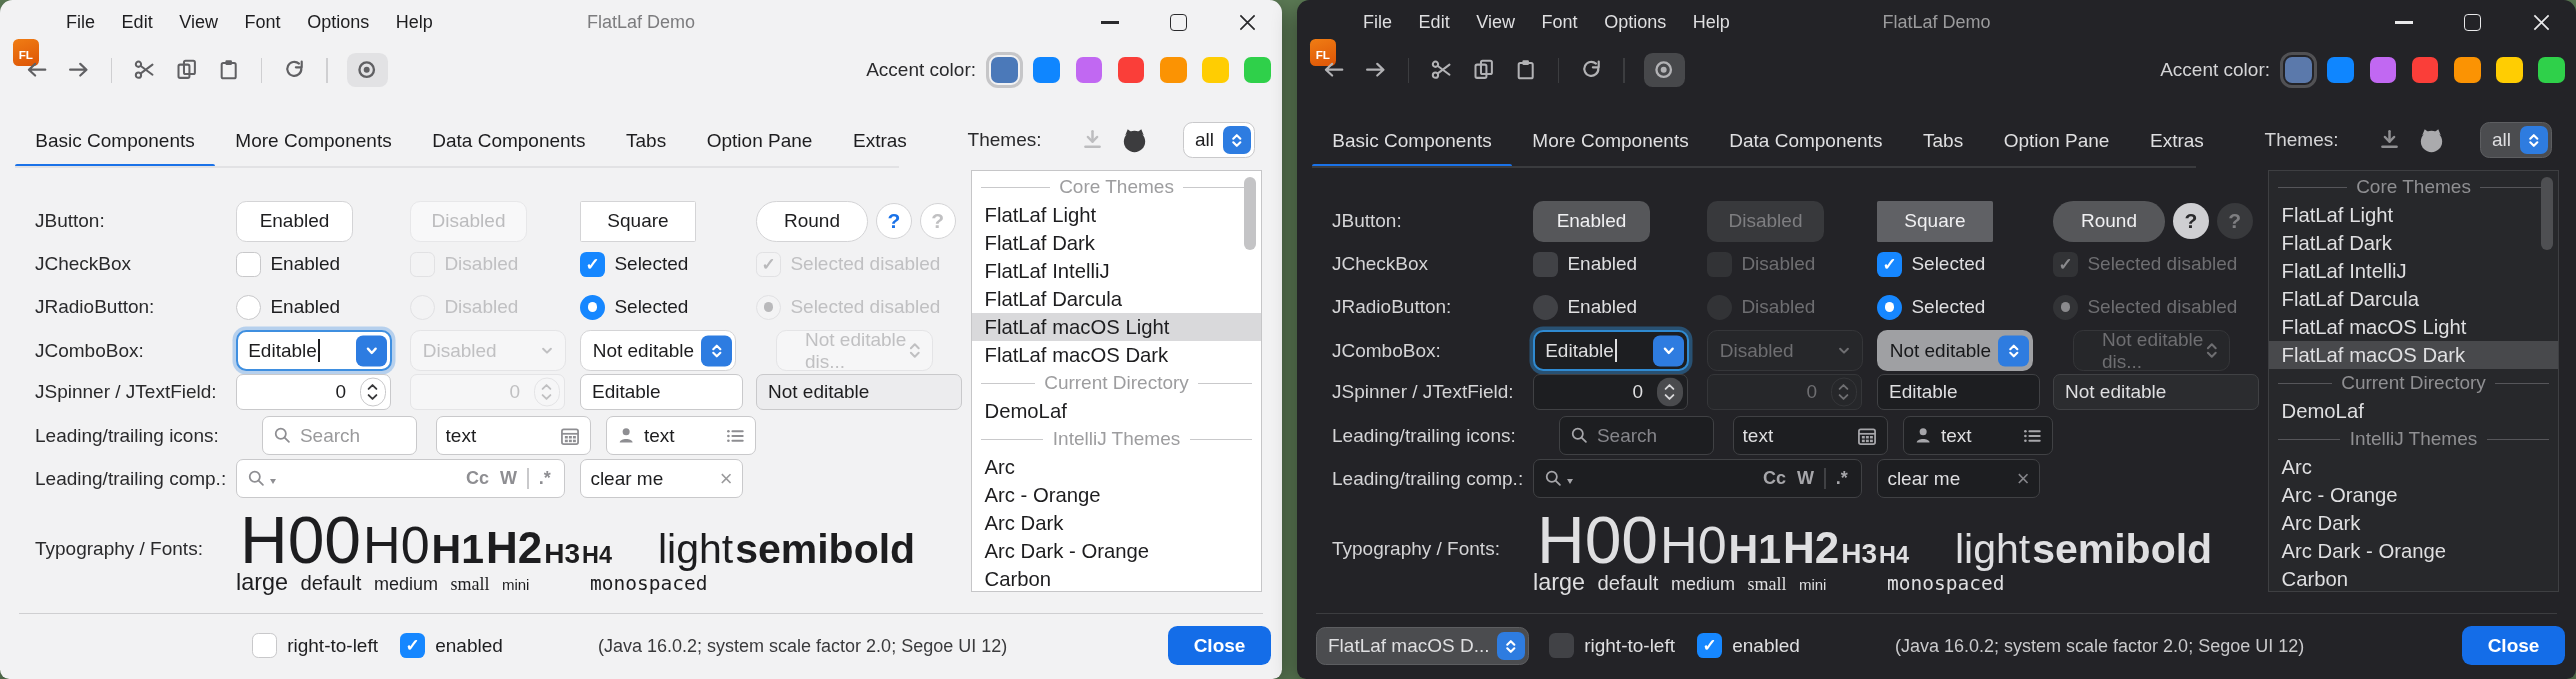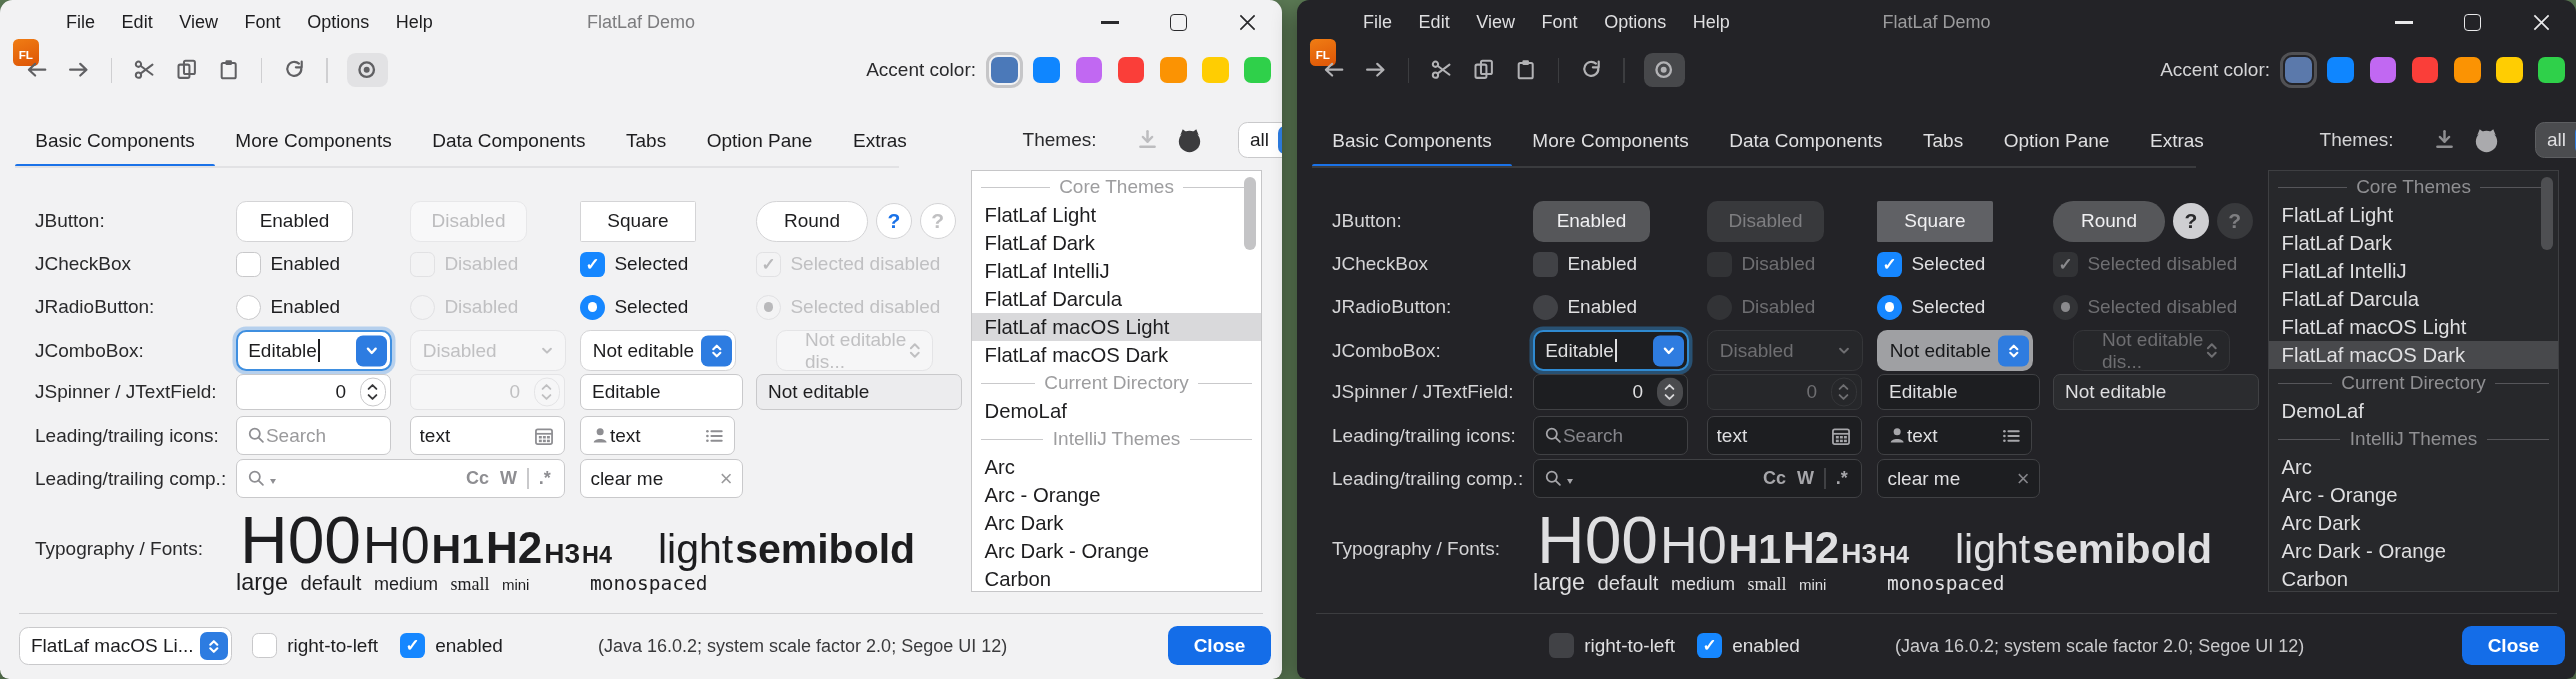--- a/index.html
+++ b/index.html
@@ -49,21 +49,21 @@
   .accent-label{position:absolute;right:306px;top:0;height:44px;display:flex;align-items:center;font-size:19px;color:var(--label);}
   .swatches{position:absolute;right:11px;top:8.6px;display:flex;gap:15.6px;}
   .swatch{width:26.6px;height:26.6px;border-radius:7px;}
   .swatch[data-state="selected"]{outline:3.1px solid var(--swatch-ring);outline-offset:2.3px;}
   
   .tabsbar{position:absolute;left:15px;top:116px;height:50px;display:flex;}
   .tab{padding:0 20.3px;display:flex;align-items:center;font-size:19px;color:var(--fg);position:relative;}
   .tab[data-state="selected"]::after{content:"";position:absolute;left:0;right:0;bottom:-2.3px;height:3.9px;border-radius:2.3px;background:var(--accent);}
   .tabline{position:absolute;left:15px;top:166px;width:884px;height:1.6px;background:var(--tabline);}
   
-  .themes-head{position:absolute;left:1007px;top:116px;width:305px;height:48px;}
+  .themes-head{position:absolute;left:952px;top:116px;width:305px;height:48px;}
   .themes-label{position:absolute;left:15.6px;top:0;height:48px;display:flex;align-items:center;font-size:19px;color:var(--label);}
   .dl-btn{position:absolute;left:125px;top:9.4px;width:31px;height:30px;display:flex;align-items:center;justify-content:center;color:var(--dl);}
   .gh-btn{position:absolute;left:164px;top:7.8px;width:36px;height:33px;display:flex;align-items:center;justify-content:center;color:var(--gh);}
   .filter-combo{position:absolute;left:231px;top:6.3px;width:72px;height:36px;border-radius:9.4px;background:var(--bottom-combo-bg);border:1.2px solid var(--bottom-combo-border);display:flex;align-items:center;font-size:19px;color:var(--fg);padding-left:11px;box-sizing:border-box;}
   .combo-spin-btn{position:absolute;right:3.1px;top:50%;transform:translateY(-50%);width:28px;height:28px;border-radius:7px;background:var(--blue-btn);display:flex;align-items:center;justify-content:center;color:#fff;}
   .themes-list{position:absolute;left:971px;top:170px;width:291px;height:422px;background:var(--list-bg);border:1.2px solid var(--list-border);box-sizing:border-box;overflow:hidden;padding-top:2.3px;}
   .list-item{height:28px;display:flex;align-items:center;padding-left:12.5px;font-size:20.3px;color:var(--fg);}
   .list-item[data-state="selected"]{background:var(--list-sel);}
   .list-sep{height:28px;display:flex;align-items:center;gap:9.4px;padding:0 9.4px;font-size:19px;color:var(--sep-fg);}
   .list-sep::before,.list-sep::after{content:"";flex:1;height:1.6px;background:var(--sep-line);}
@@ -103,21 +103,21 @@
   .combo.ne-disabled .chev-ud{position:absolute;right:9.4px;color:var(--dis-fg);}
   .spin{width:155px;height:36px;border-radius:7px;background:var(--field-bg);border:1.2px solid var(--field-border);box-sizing:border-box;position:relative;display:flex;align-items:center;}
   .spin input{border:none;outline:none;background:transparent;width:100%;text-align:right;padding-right:44px;font-size:19px;color:var(--fg);font-family:inherit;}
   .spin .pill{position:absolute;right:3.9px;top:50%;transform:translateY(-50%);width:26.6px;height:29px;border-radius:14px;background:var(--pill-bg);border:1.2px solid var(--pill-border);box-sizing:border-box;display:flex;flex-direction:column;align-items:center;justify-content:center;gap:2.3px;color:var(--chev);}
   .spin.disabled{background:var(--field-dis-bg);border-color:var(--field-dis-border);}
   .spin.disabled input{color:var(--dis-fg);}
   .spin.disabled .pill{background:transparent;border-color:var(--field-dis-border);color:var(--dis-fg);}
   .tf{height:36px;border-radius:7px;background:var(--field-bg);border:1.2px solid var(--field-border);box-sizing:border-box;display:flex;align-items:center;padding:0 11px;font-size:19px;color:var(--fg);}
   .tf.ro{background:var(--ro-bg);border-color:var(--field-border);}
   .tf input{border:none;outline:none;background:transparent;width:100%;font-size:19px;color:var(--fg);font-family:inherit;padding:0;}
-  .iconfld{width:155px;height:39px;border-radius:7px;background:var(--field-bg);border:1.2px solid var(--field-border);box-sizing:border-box;display:flex;align-items:center;padding:0 8.6px;gap:0;color:var(--muted-icon);}
+  .iconfld{width:155px;height:39px;border-radius:7px;background:var(--field-bg);border:1.2px solid var(--field-border);box-sizing:border-box;display:flex;align-items:center;padding:0 8.6px;gap:8px;color:var(--muted-icon);margin-left:26px;}
   .iconfld input{border:none;outline:none;background:transparent;flex:1;min-width:0;font-size:19px;color:var(--fg);font-family:inherit;padding:0;}
   .iconfld input::placeholder{color:var(--placeholder);}
   .ml-auto{margin-left:auto;}
   .compfld{grid-column:2/4;width:329px;height:39px;border-radius:7px;background:var(--field-bg);border:1.2px solid var(--field-border);box-sizing:border-box;display:flex;align-items:center;padding:0 9.4px;gap:3.1px;color:var(--muted-icon);}
   .tri-down{width:0;height:0;border-left:3.9px solid transparent;border-right:3.9px solid transparent;border-top:5.5px solid var(--muted-icon);margin-top:6.3px;}
   .srch-opt{font-size:18px;font-weight:700;color:var(--muted-icon);padding:0 3.9px;}
   .opt-sep{width:1.6px;height:20.3px;background:var(--field-border);margin:0 3.1px;}
   .clearfld{width:163px;height:39px;border-radius:7px;background:var(--field-bg);border:1.2px solid var(--field-border);box-sizing:border-box;display:flex;align-items:center;padding:0 9.4px;font-size:19px;color:var(--fg);}
   .clear-x{margin-left:auto;font-size:22px;color:var(--placeholder);line-height:1;}
   
@@ -537,29 +537,20 @@
   <div class="typo2">
     <span class="t-large">large</span>
     <span class="t-default">default</span>
     <span class="t-medium">medium</span>
     <span class="t-small">small</span>
     <span class="t-mini">mini</span>
     <span class="t-mono">monospaced</span>
   </div>
 
   <div class="statusbar">
-    <div class="sb-combo">
-      <span>FlatLaf macOS Li...</span>
-      <span class="combo-spin-btn">
-        <svg width="15.6" height="17" viewBox="0 0 20 24" fill="none" stroke="currentColor" stroke-width="3" stroke-linecap="round" stroke-linejoin="round">
-            <path d="M5 9.5 L10 4.5 L15 9.5"></path>
-            <path d="M5 14.5 L10 19.5 L15 14.5"></path>
-          </svg>
-      </span>
-    </div>
     <div class="sb-check rtl">
       <span class="cb" data-state="unchecked"></span>
       <span class="ctl-label">right-to-left</span>
     </div>
     <div class="sb-check en">
       <span class="cb" data-state="checked"></span>
       <span class="ctl-label">enabled</span>
     </div>
     <div class="sb-info">(Java 16.0.2;  system scale factor 2.0; Segoe UI 12)</div>
     <div class="sb-close">Close</div>
@@ -962,20 +953,29 @@
   <div class="typo2">
     <span class="t-large">large</span>
     <span class="t-default">default</span>
     <span class="t-medium">medium</span>
     <span class="t-small">small</span>
     <span class="t-mini">mini</span>
     <span class="t-mono">monospaced</span>
   </div>
 
   <div class="statusbar">
+    <div class="sb-combo">
+      <span>FlatLaf macOS D...</span>
+      <span class="combo-spin-btn">
+        <svg width="15.6" height="17" viewBox="0 0 20 24" fill="none" stroke="currentColor" stroke-width="3" stroke-linecap="round" stroke-linejoin="round">
+            <path d="M5 9.5 L10 4.5 L15 9.5"></path>
+            <path d="M5 14.5 L10 19.5 L15 14.5"></path>
+          </svg>
+      </span>
+    </div>
     <div class="sb-check rtl">
       <span class="cb" data-state="unchecked"></span>
       <span class="ctl-label">right-to-left</span>
     </div>
     <div class="sb-check en">
       <span class="cb" data-state="checked"></span>
       <span class="ctl-label">enabled</span>
     </div>
     <div class="sb-info">(Java 16.0.2;  system scale factor 2.0; Segoe UI 12)</div>
     <div class="sb-close">Close</div>

